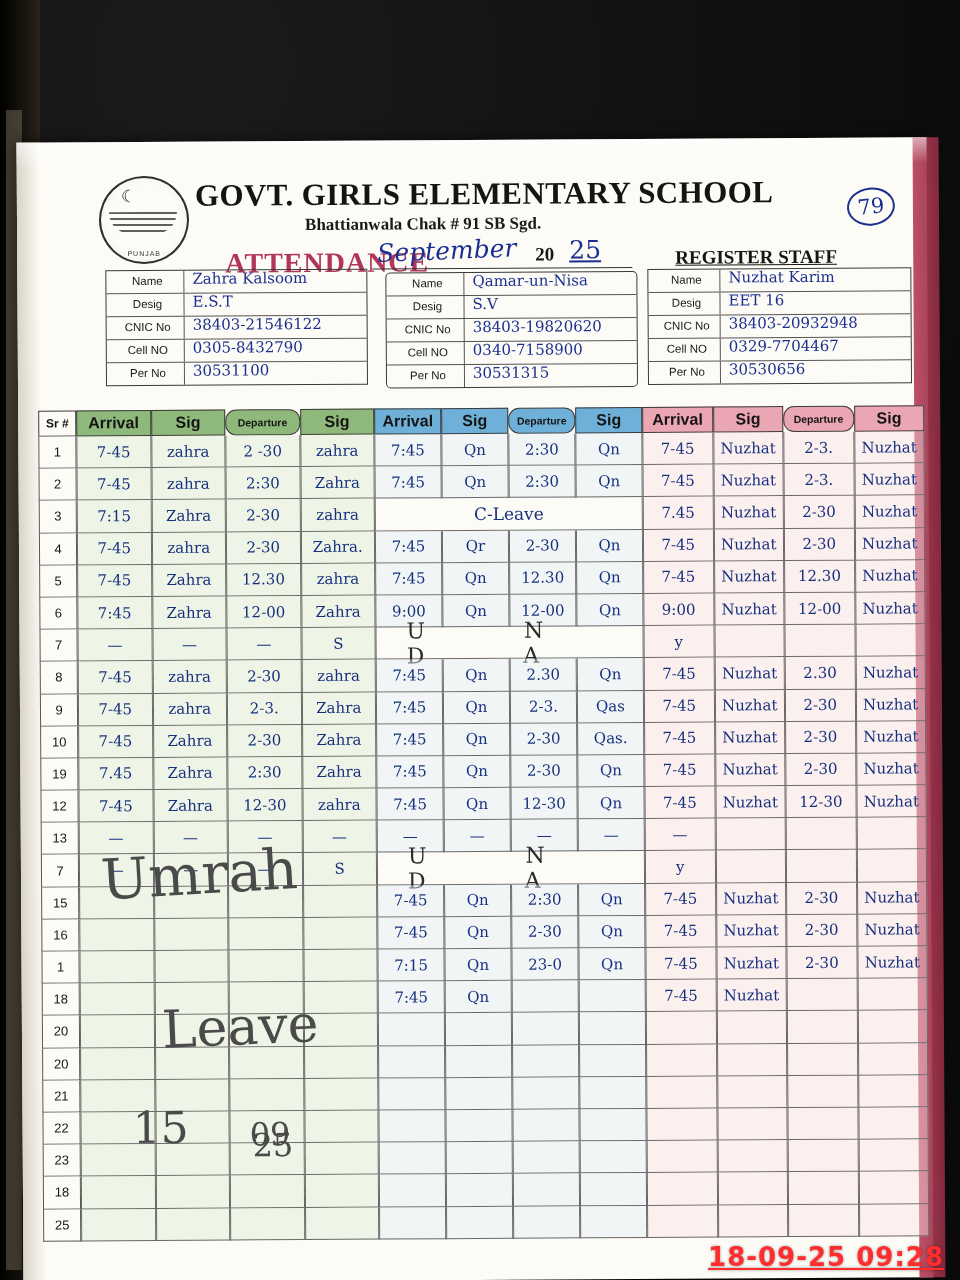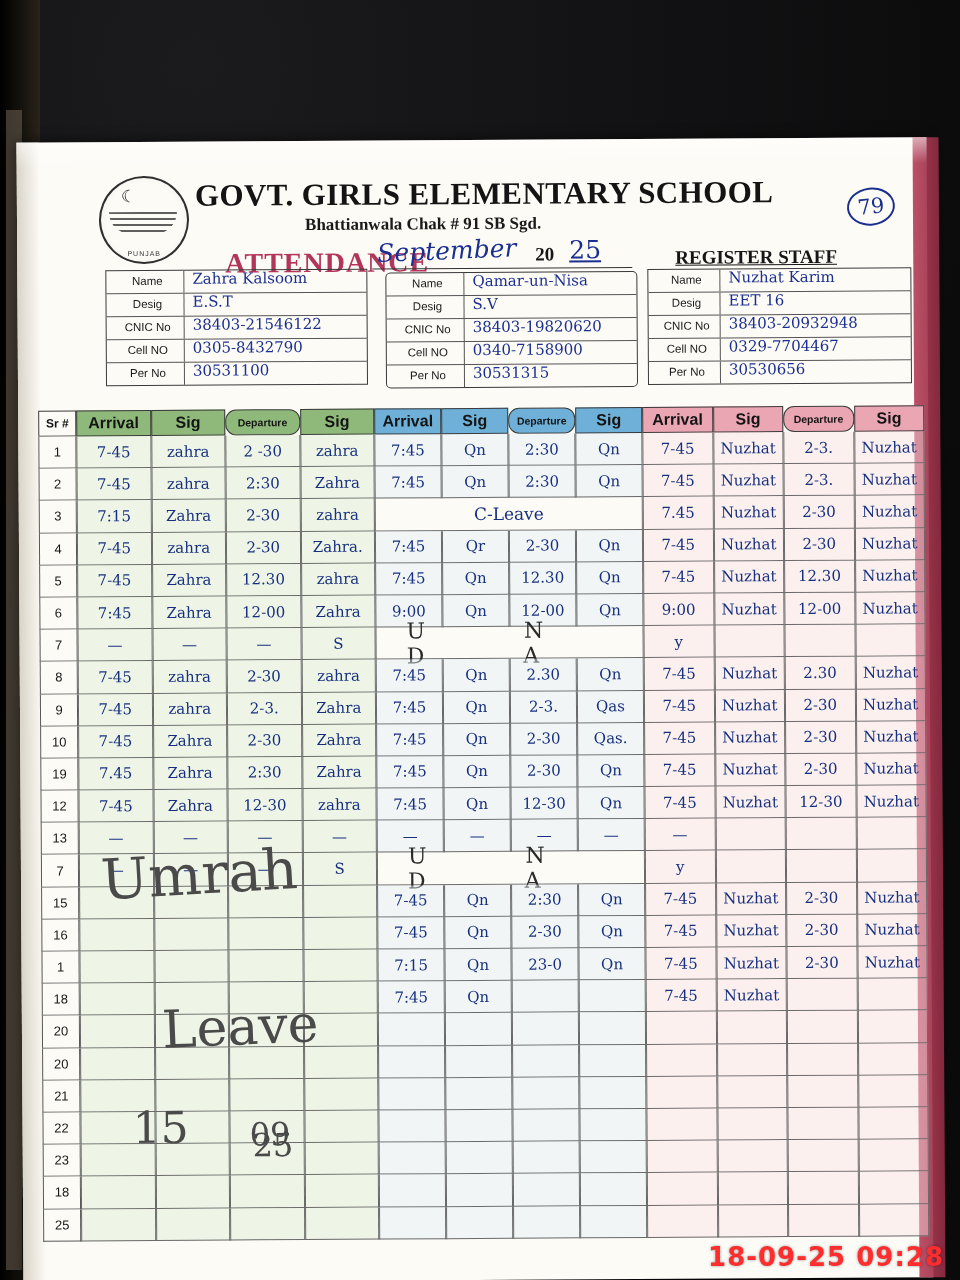--- a/index.html
+++ b/index.html
@@ -181,20 +181,21 @@
   #leave{left:140px;top:855px;font-size:52px;transform:rotate(-2deg);}
   #d15{left:110px;top:960px;font-size:44px;}
   #d09{left:215px;top:974px;font-size:32px;margin-left:12px;}
   #d25{left:230px;top:985px;font-size:32px;}
   
   .timestamp{
     position:absolute;right:16px;bottom:8px;
     font-family:"DejaVu Sans", sans-serif;font-weight:bold;font-size:26px;
     color:#ff2d2d;letter-spacing:1px;
     text-shadow:0 0 3px rgba(0,0,0,.4);
+    text-decoration:underline;
   }
 </style>
 </head>
 <body>
 
 <div class="photo-bg"></div>
 <div class="left-dark"></div>
 <div class="left-edge-strip"></div>
 
 <div class="page">

